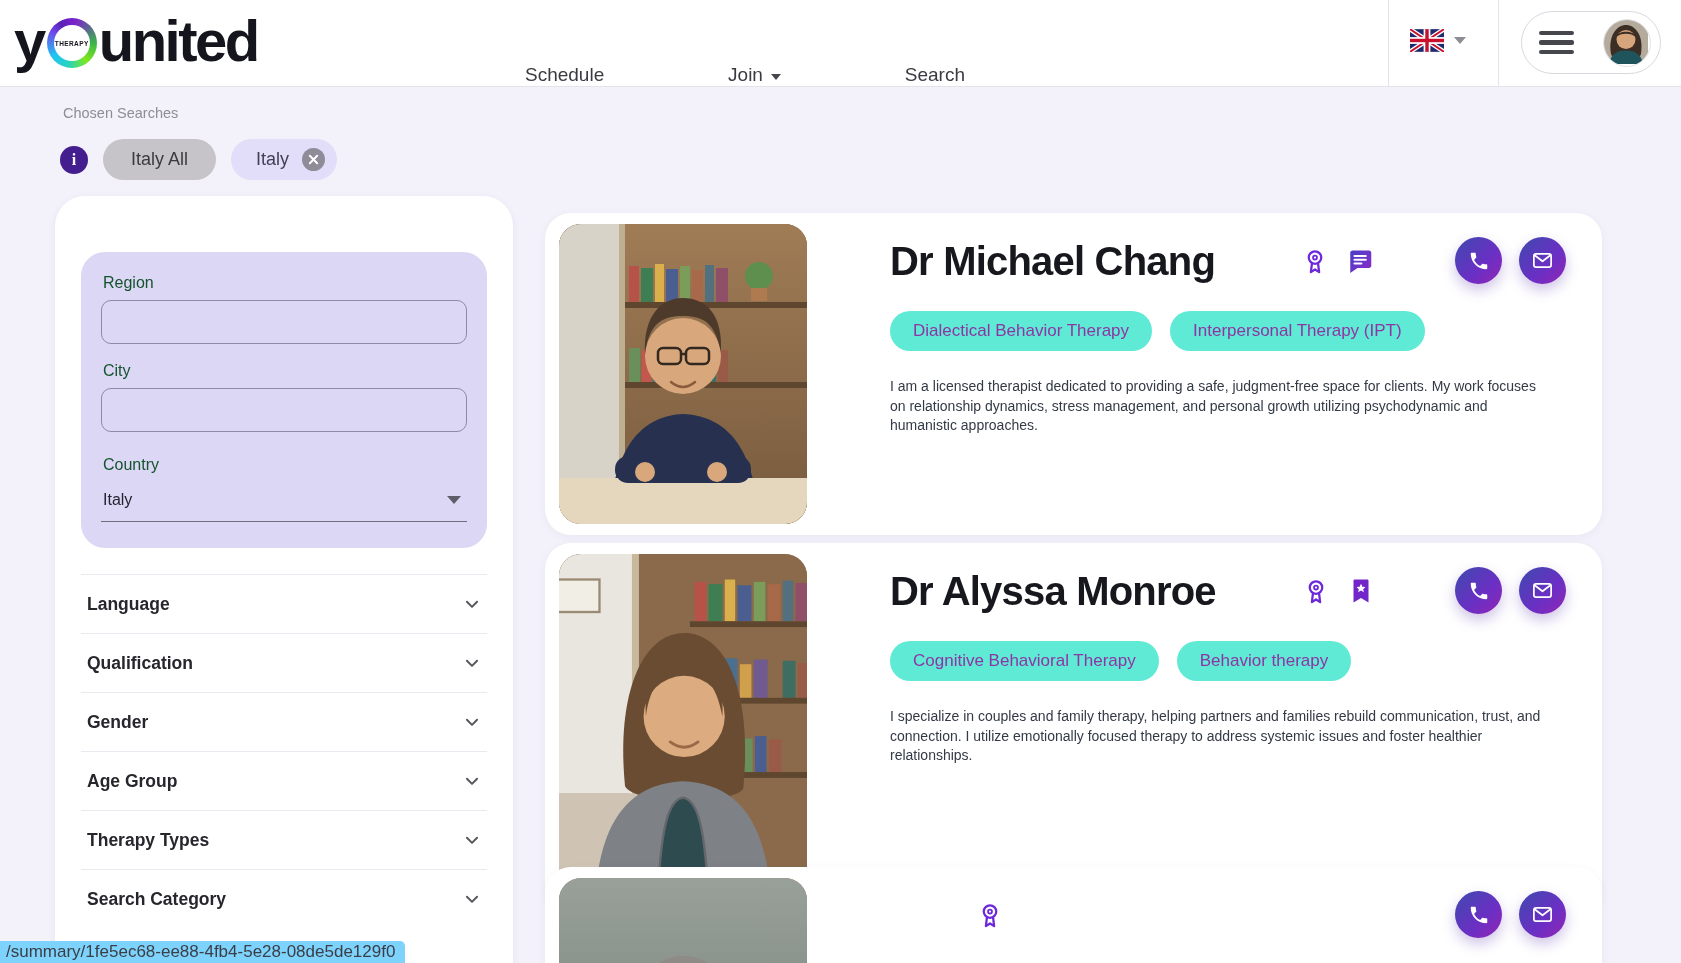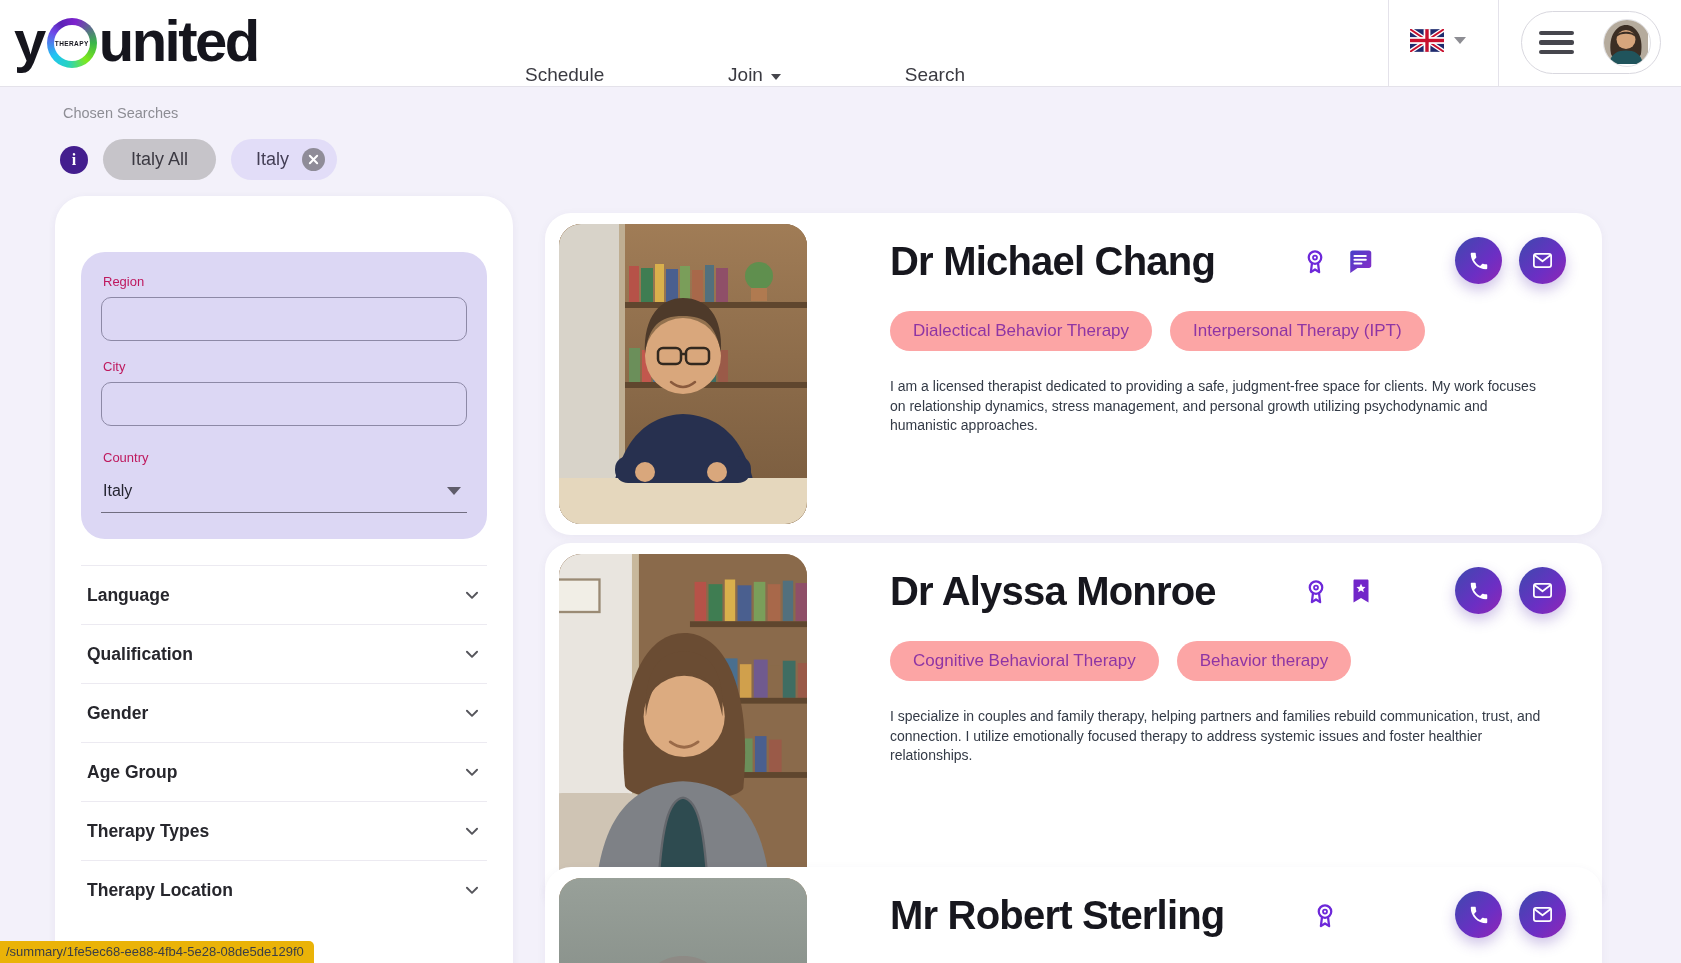--- a/index.html
+++ b/index.html
@@ -41,21 +41,21 @@
     justify-content:center;cursor:pointer;}
   
   .sidebar{position:absolute;left:55px;top:196px;width:458px;height:820px;background:#fff;border-radius:30px;
     box-shadow:0 2px 8px rgba(50,40,100,.06);padding:30px 26px;box-sizing:border-box;}
   .loc-head{display:flex;align-items:center;cursor:pointer;}
   .loc-title{font-size:18px;font-weight:700;color:#1f1f24;}
   .loc-badge{width:22px;height:22px;border-radius:50%;background:#5936ad;color:#fff;font-size:12.5px;font-weight:700;
     display:flex;align-items:center;justify-content:center;margin-left:13px;}
   .chev{margin-left:auto;flex:none;}
   .loc-panel{margin-top:26px;background:#dcd7f4;border-radius:24px;padding:22px 20px 26px;box-sizing:border-box;}
-  .flabel{font-size:13px;color:#be185d;margin:0 0 8px 2px;}
+  .flabel{font-size:16px;color:#14532d;margin:0 0 8px 2px;}
   .finput{width:100%;height:44px;border:1.4px solid #8d89a6;border-radius:10px;background:transparent;box-sizing:border-box;
     margin-bottom:18px;outline:none;font-size:15px;color:#2e2e36;padding:0 12px;}
   .country-lbl{margin-top:6px;}
   .select-row{display:flex;align-items:center;justify-content:space-between;border-bottom:1px solid #716d80;
     padding:9px 6px 12px 2px;cursor:pointer;}
   .select-val{font-size:16px;color:#242430;}
   .tri-sel{width:0;height:0;border-left:7px solid transparent;border-right:7px solid transparent;border-top:8px solid #5f5c6a;}
   .fsections{margin-top:26px;}
   .fsection{height:58px;display:flex;align-items:center;border-top:1px solid #eceaf1;padding:0 6px;cursor:pointer;}
   .fsection-title{font-size:17.5px;font-weight:700;color:#26262c;}
@@ -68,25 +68,25 @@
   .photo svg{display:block;width:100%;height:100%;}
   .card-body{position:absolute;left:345px;top:0;right:0;height:100%;}
   .name-row{display:flex;align-items:center;padding:24px 36px 0 0;}
   .t-name{font-size:40px;font-weight:600;color:#17171e;letter-spacing:-.8px;line-height:1.1;white-space:nowrap;}
   .badges{display:flex;gap:15px;margin-left:85px;align-items:center;}
   .actions{margin-left:auto;display:flex;gap:17px;}
   .action-btn{width:47px;height:47px;border-radius:50%;border:none;cursor:pointer;
     background:linear-gradient(135deg,#3e49ae,#6b2fc4 60%,#9126b4);
     display:flex;align-items:center;justify-content:center;box-shadow:0 6px 14px rgba(80,40,170,.28);}
   .tags{display:flex;gap:18px;margin-top:27px;}
-  .tag{background:#fca5a5;color:#8e35a4;font-size:17px;padding:10px 23px;border-radius:22px;white-space:nowrap;}
+  .tag{background:#5eead4;color:#8e35a4;font-size:17px;padding:10px 23px;border-radius:22px;white-space:nowrap;}
   .bio{margin-top:26px;font-size:14px;color:#333a46;line-height:1.4;max-width:665px;}
   
-  .status-bar{position:absolute;left:0;bottom:0;height:22px;line-height:22px;background:#eab308;color:#3b3e46;
-    font-size:13px;padding:0 10px 0 6px;border-top-right-radius:5px;z-index:20;white-space:nowrap;}
+  .status-bar{position:absolute;left:0;bottom:0;height:22px;line-height:22px;background:#7dd3fc;color:#3b3e46;
+    font-size:17px;padding:0 10px 0 6px;border-top-right-radius:5px;z-index:20;white-space:nowrap;}
 </style>
 </head>
 <body>
 
 <div class="hdr">
   <div class="logo">
     <span class="logo-y">y</span>
     <span class="logo-ring">
       <span class="ring-inner">THERAPY</span>
     </span>
@@ -187,21 +187,21 @@
           <polyline points="3.5,6 8,10.5 12.5,6" fill="none" stroke="#55555b" stroke-width="1.7" stroke-linecap="round" stroke-linejoin="round"></polyline>
         </svg>
     </div>
     <div class="fsection">
       <span class="fsection-title">Therapy Types</span>
       <svg class="chev" width="18" height="18" viewBox="0 0 16 16">
           <polyline points="3.5,6 8,10.5 12.5,6" fill="none" stroke="#55555b" stroke-width="1.7" stroke-linecap="round" stroke-linejoin="round"></polyline>
         </svg>
     </div>
     <div class="fsection">
-      <span class="fsection-title">Therapy Location</span>
+      <span class="fsection-title">Search Category</span>
       <svg class="chev" width="18" height="18" viewBox="0 0 16 16">
           <polyline points="3.5,6 8,10.5 12.5,6" fill="none" stroke="#55555b" stroke-width="1.7" stroke-linecap="round" stroke-linejoin="round"></polyline>
         </svg>
     </div>
   </div>
 </aside>
 
 <section class="card c1">
   <div class="photo">
     <svg viewBox="0 0 248 300" preserveAspectRatio="xMidYMid slice">
@@ -380,21 +380,20 @@
       <rect width="248" height="300" fill="url(#rs-bg)"></rect>
       <path d="M34 300 C44 230 74 204 124 202 C174 204 204 230 214 300 Z" fill="#23262c"></path>
       <polygon points="110,210 138,210 124,254" fill="#eef0f2"></polygon>
       <circle cx="124" cy="148" r="40" fill="#d8a57c"></circle>
       <path d="M82 144 C80 102 98 84 124 84 C152 84 168 104 166 142 C158 112 146 102 124 102 C100 102 88 114 82 144 Z" fill="#8e8a85"></path>
       <path d="M110 172 Q124 181 138 172" fill="none" stroke="#8a5a3d" stroke-width="2.5" stroke-linecap="round"></path>
     </svg>
   </div>
   <div class="card-body">
     <div class="name-row">
-      <span class="t-name">Mr Robert Sterling</span>
       <span class="badges">
         <svg width="30" height="30" viewBox="0 0 24 24">
           <circle cx="12" cy="9.2" r="5" fill="none" stroke="#6d28d9" stroke-width="1.8"></circle>
           <circle cx="12" cy="9.2" r="1.6" fill="none" stroke="#6d28d9" stroke-width="1.4"></circle>
           <path d="M9.6 13.6 L8.7 20.9 L12 18.8 L15.3 20.9 L14.4 13.6" fill="none" stroke="#6d28d9" stroke-width="1.8" stroke-linejoin="round"></path>
         </svg>
       </span>
       <span class="actions">
         <button class="action-btn">
           <svg width="22" height="22" viewBox="0 0 24 24">

